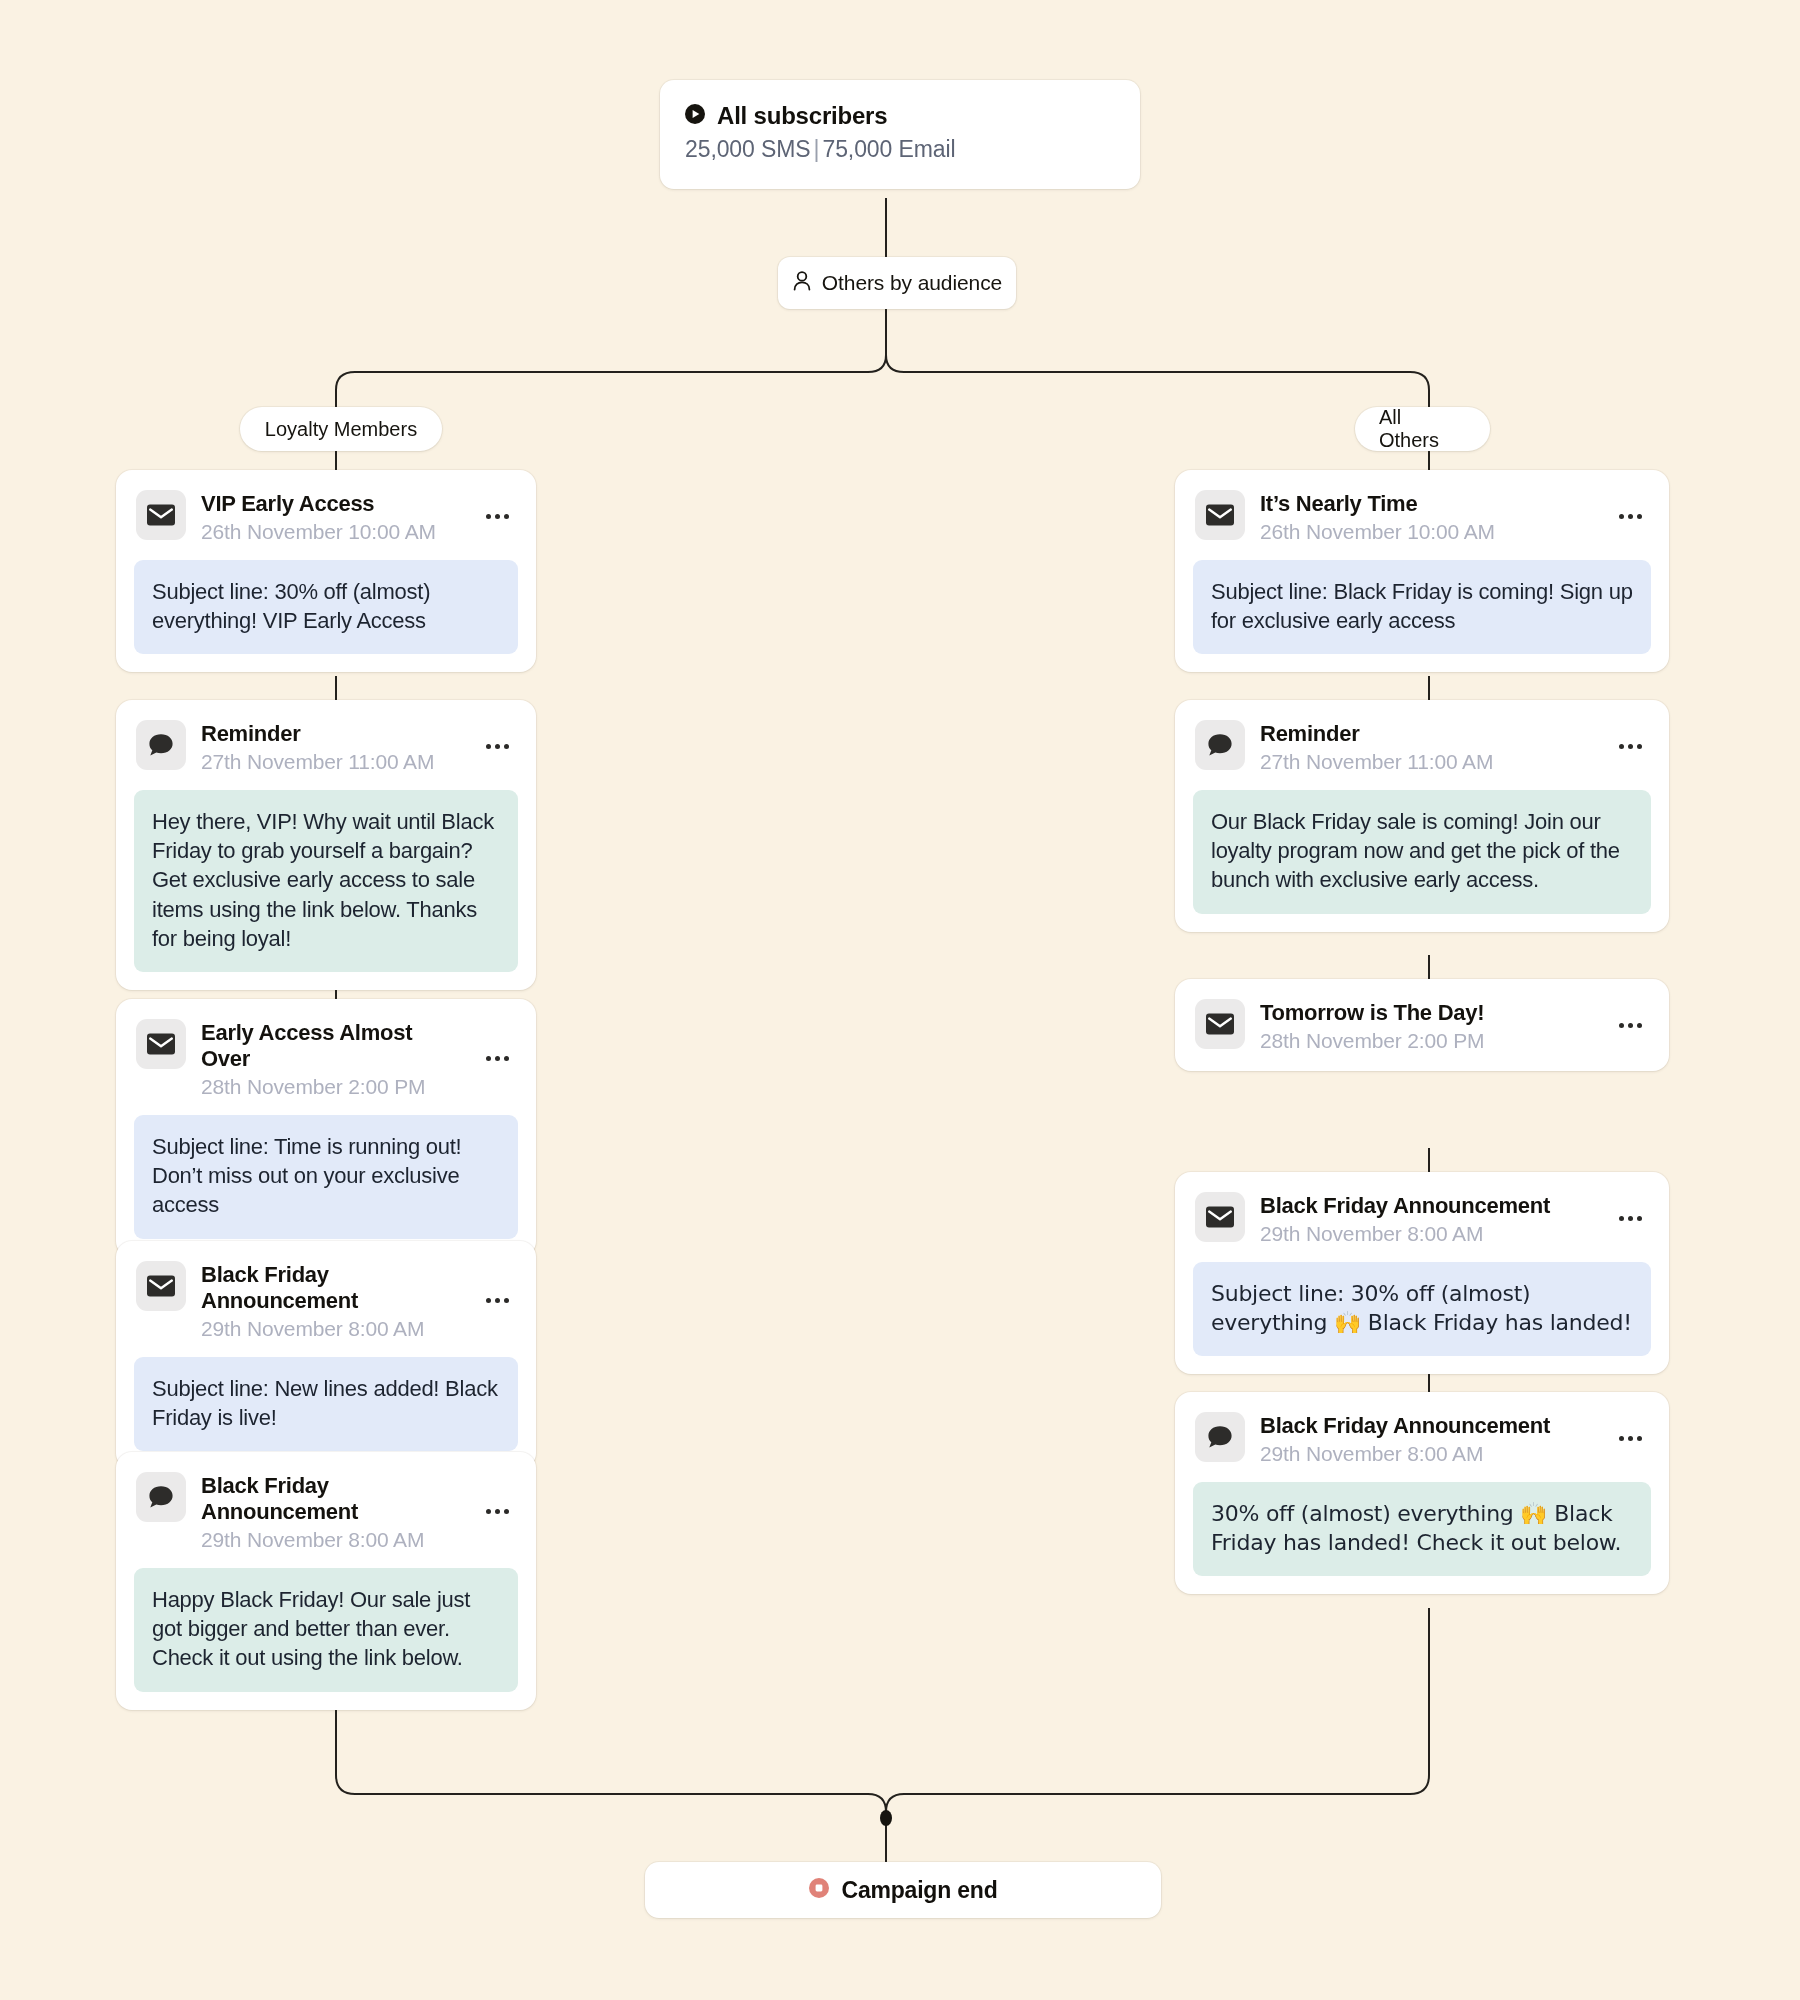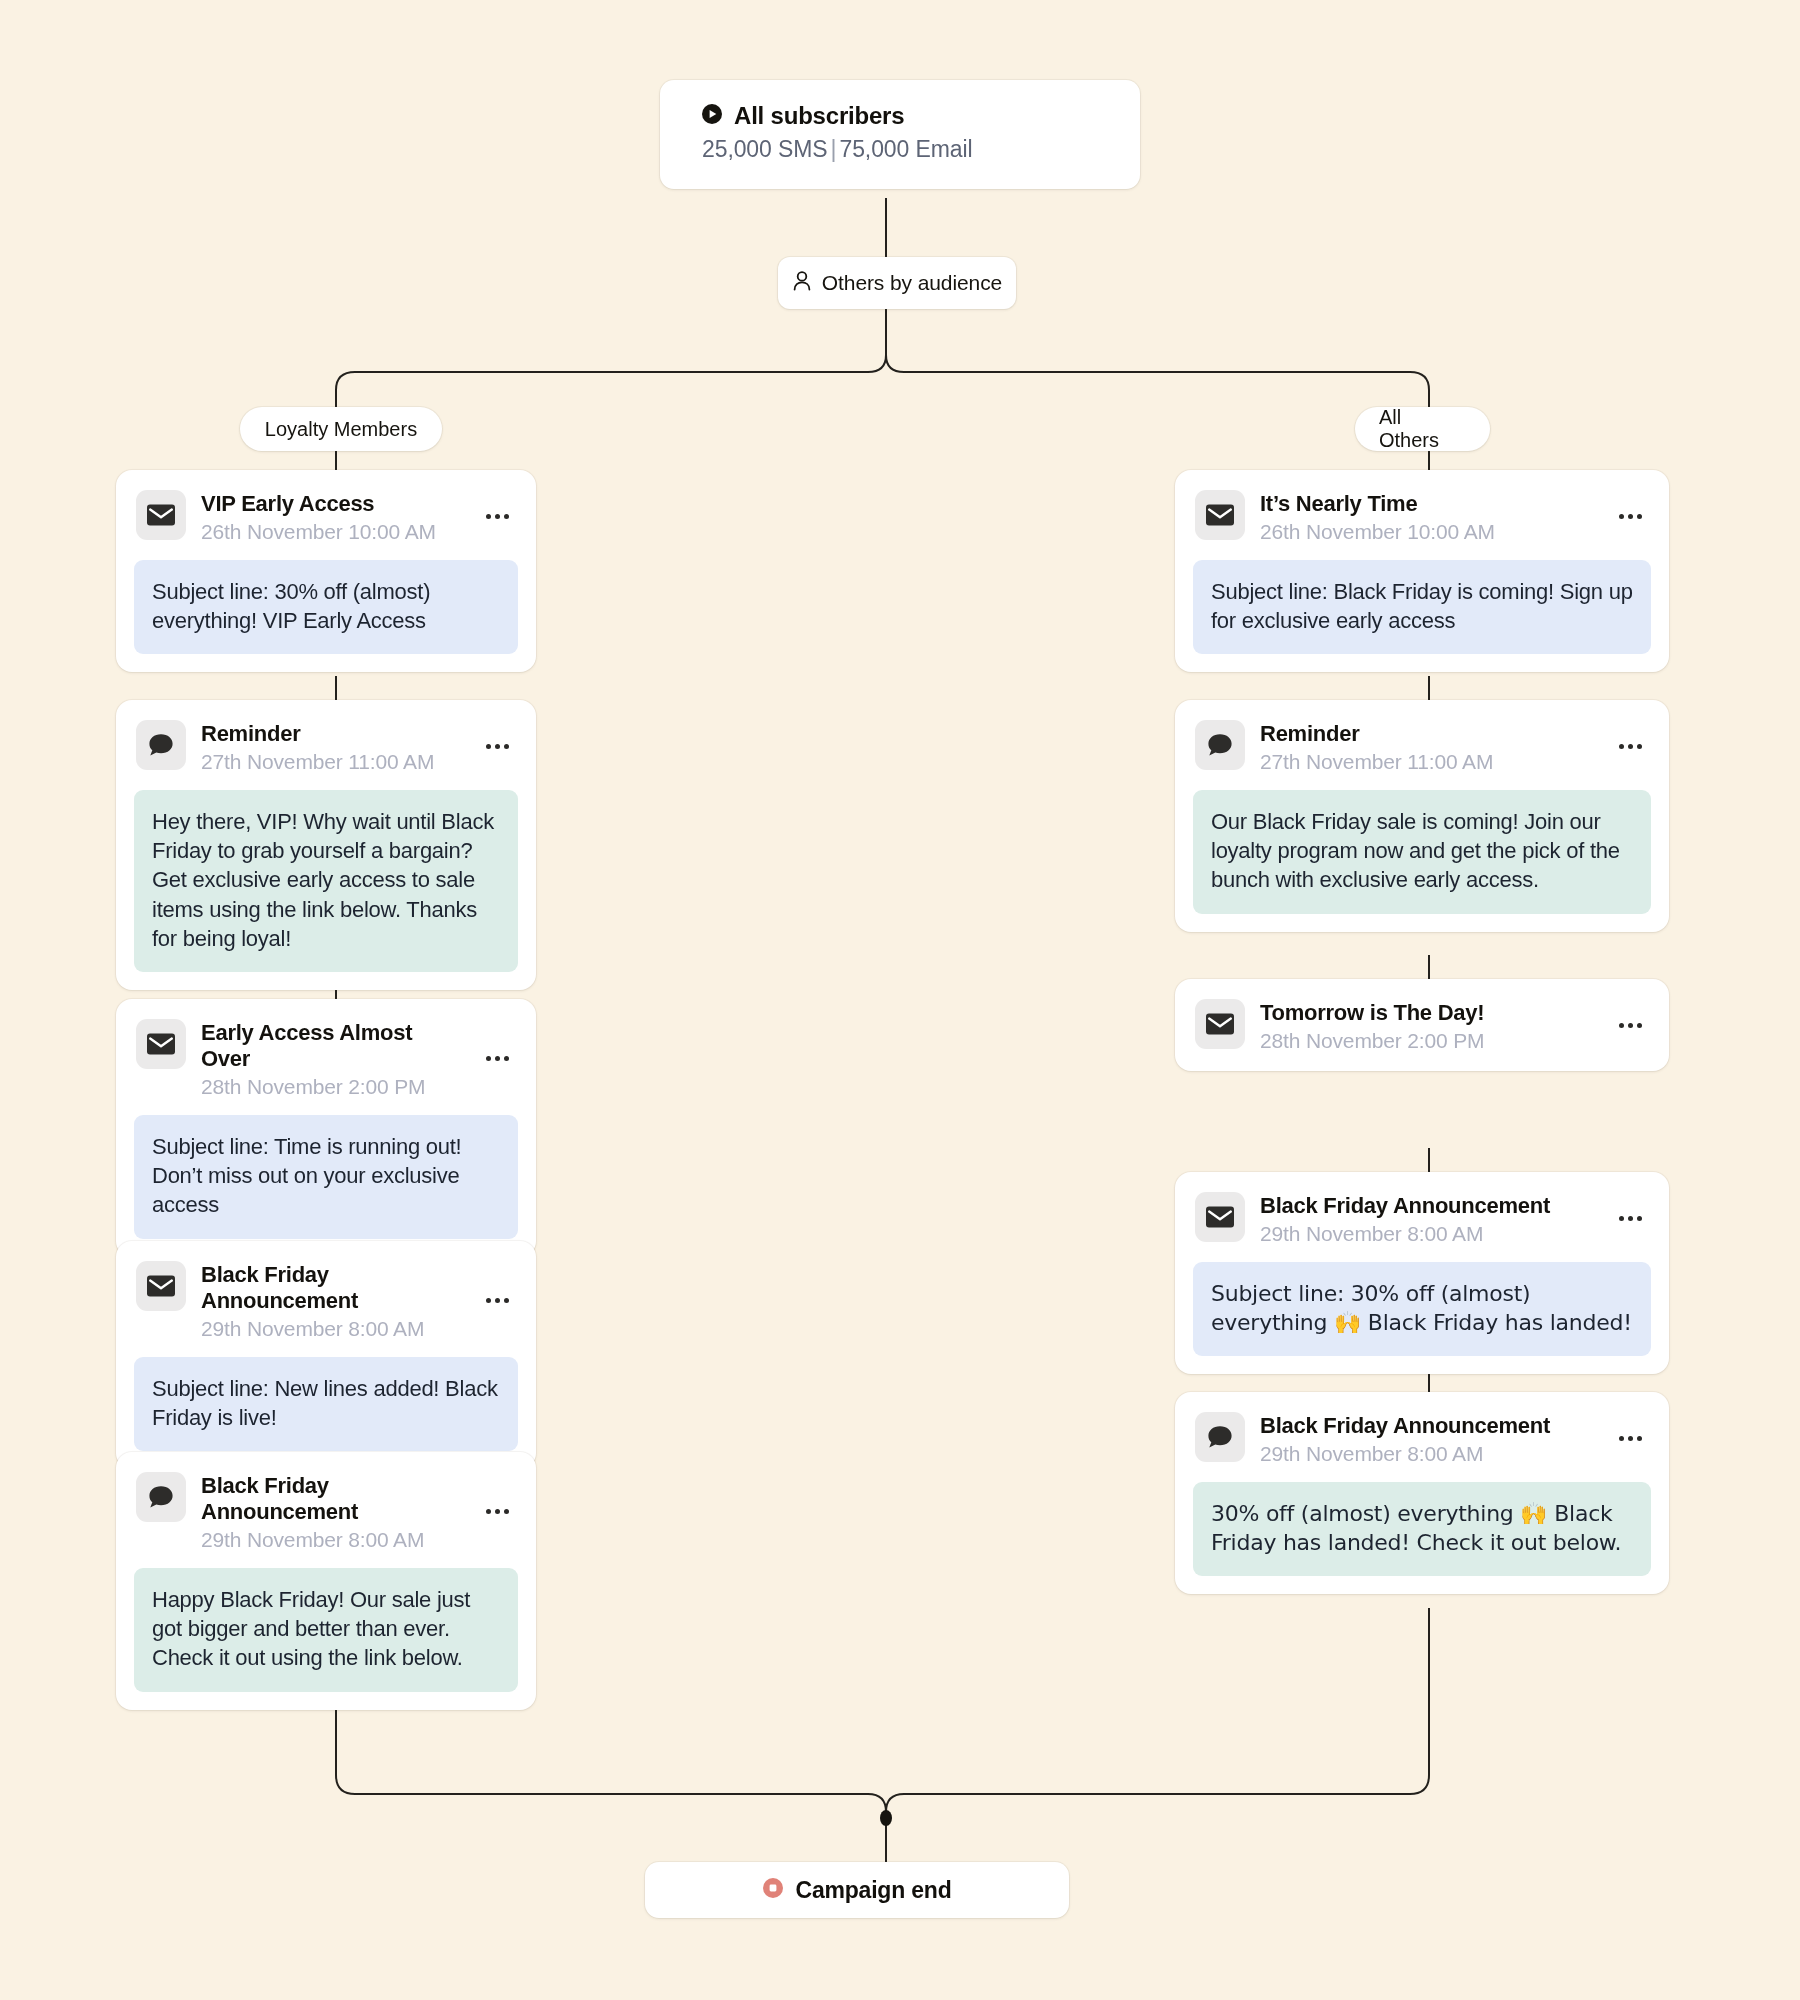--- a/index.html
+++ b/index.html
@@ -33,21 +33,21 @@
     position: absolute;
     background: #ffffff;
     border-radius: 14px;
     box-shadow: 0 1px 3px rgba(60,50,30,0.10), 0 0 0 1px rgba(120,110,90,0.07);
   }
 
   #start-node {
     left: 660px;
     top: 80px;
     width: 480px;
-    padding: 22px 28px 26px 41px;
+    padding: 22px 28px 26px 24px;
   }
   .start-title-row {
     display: flex;
     align-items: center;
     gap: 11px;
   }
   .start-title {
     font-size: 24px;
     font-weight: bold;
     color: #12100c;
@@ -91,21 +91,21 @@
     box-shadow: 0 1px 3px rgba(60,50,30,0.10), 0 0 0 1px rgba(120,110,90,0.07);
     font-size: 20px;
     color: #16140f;
   }
   #branch-left  { left: 240px;  top: 407px; width: 202px; }
   #branch-right { left: 1355px; top: 407px; width: 135px; align-items: center; }
 
   #end-node {
     left: 645px;
     top: 1862px;
-    width: 424px;
+    width: 516px;
     height: 56px;
     border-radius: 14px;
     display: flex;
     align-items: center;
     justify-content: center;
     gap: 11px;
   }
   .end-label {
     font-size: 23px;
     font-weight: bold;

